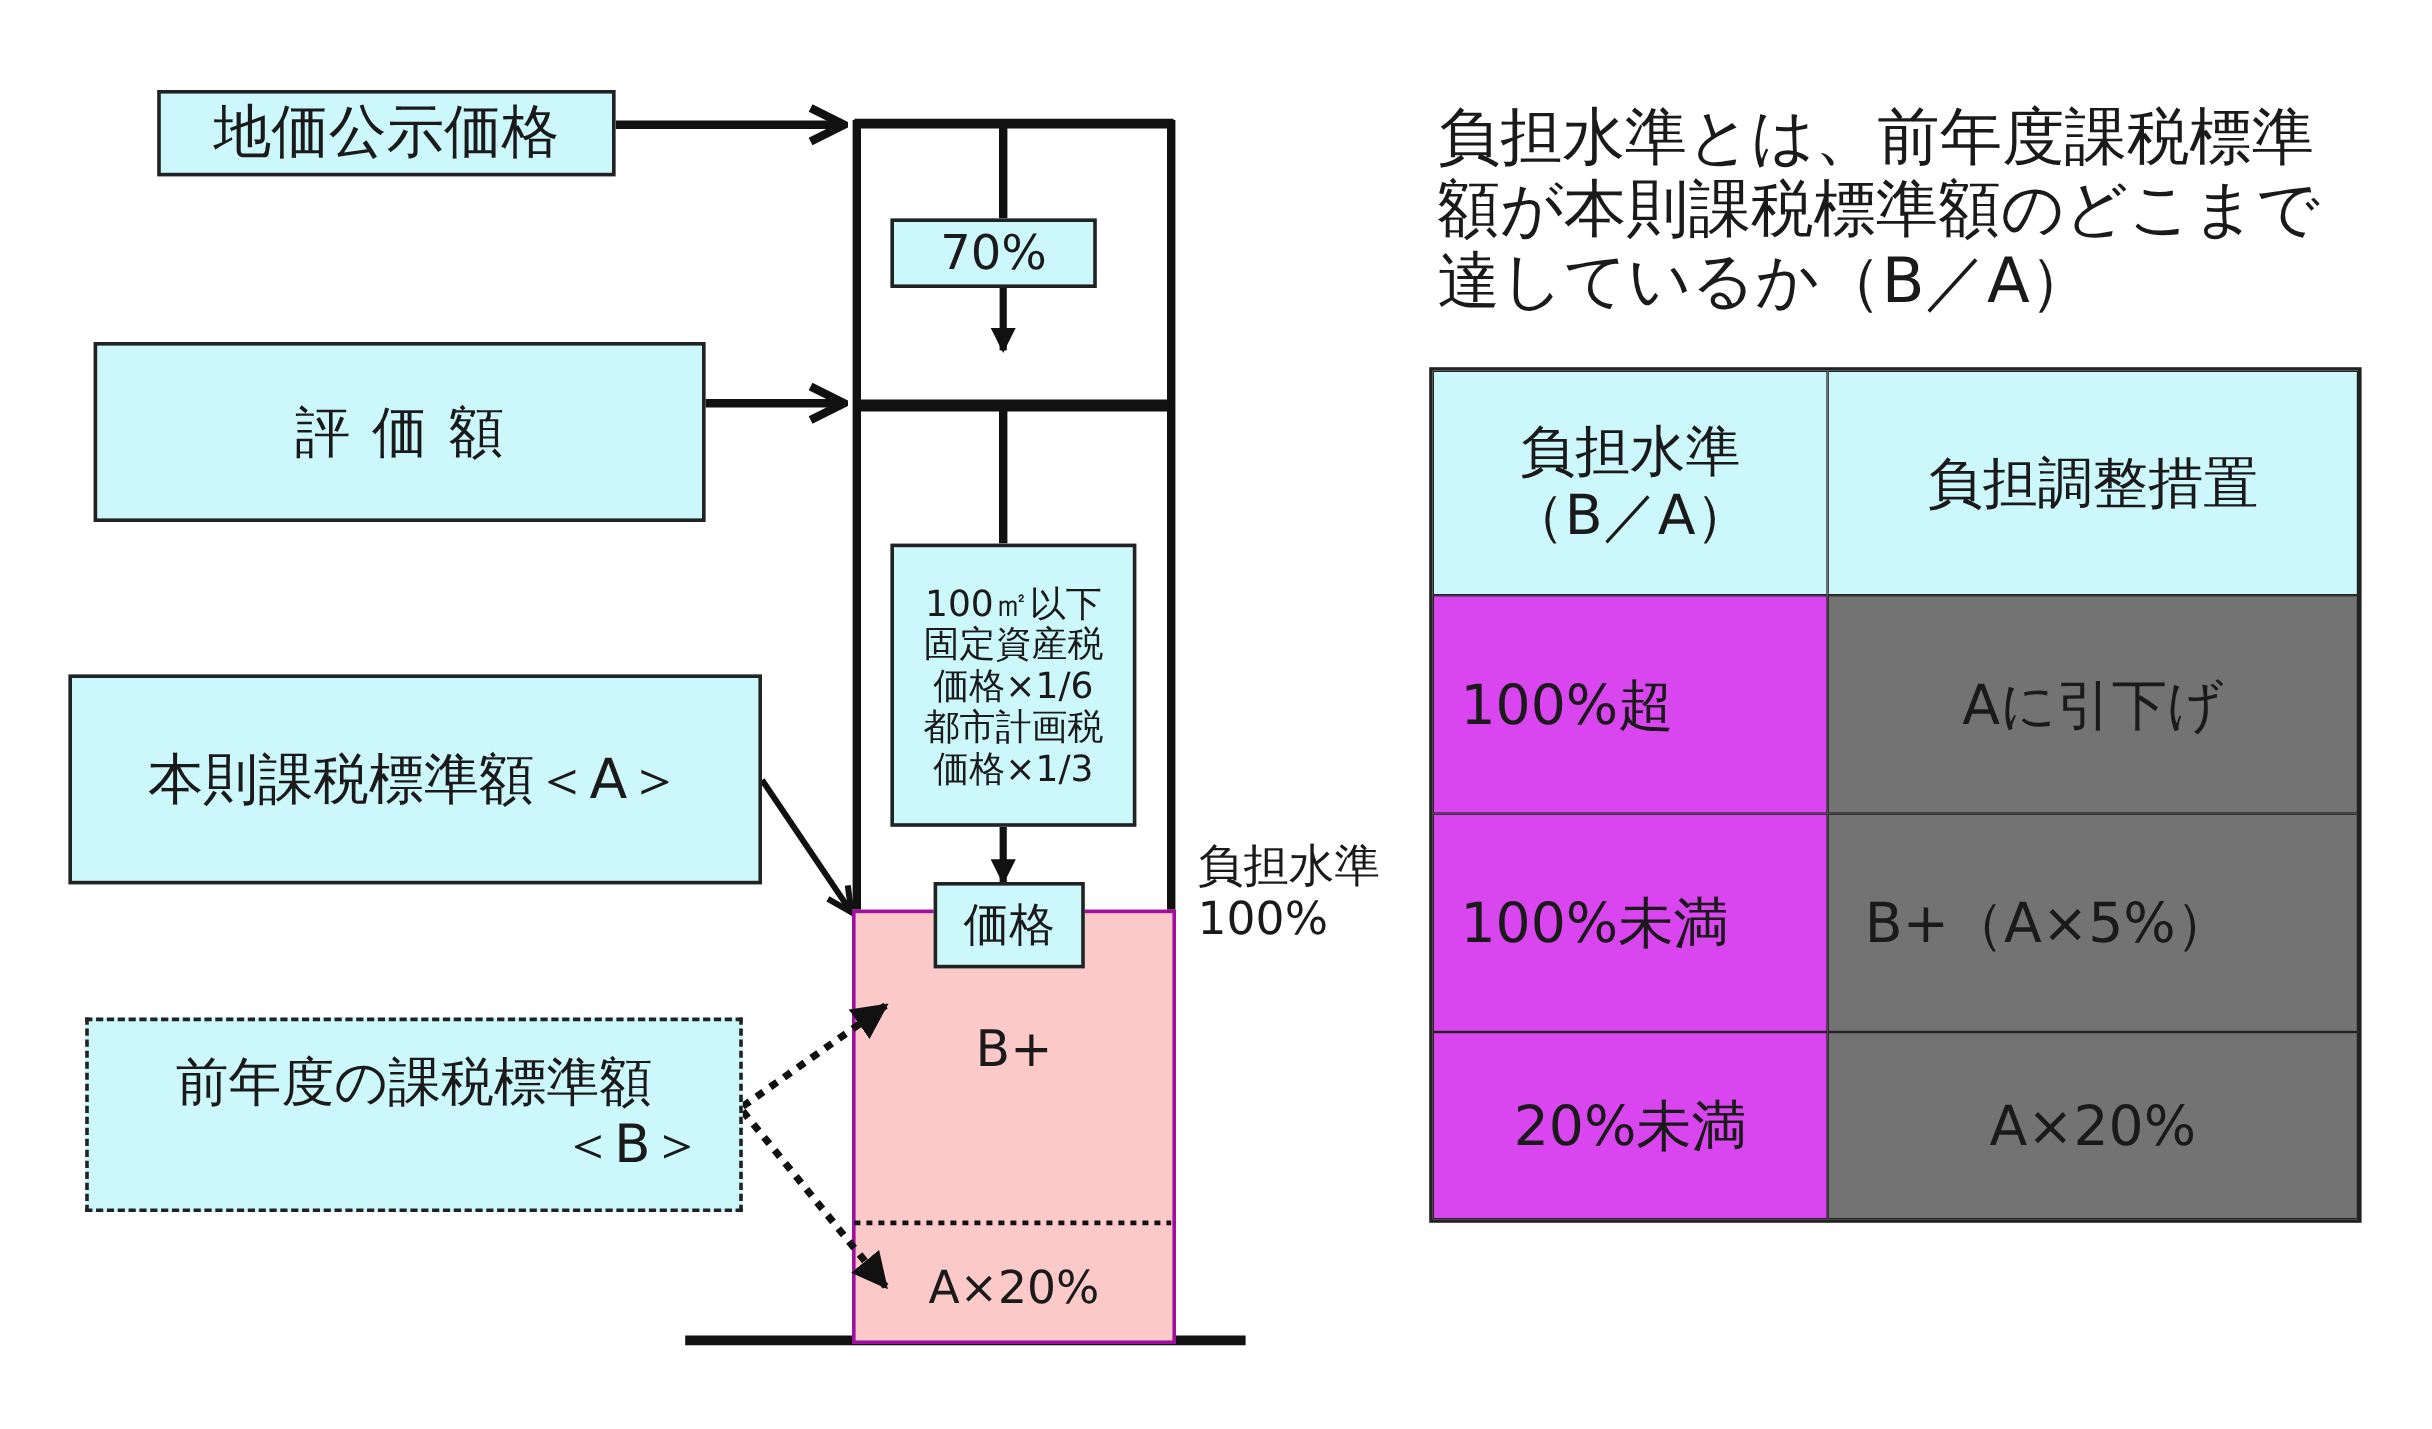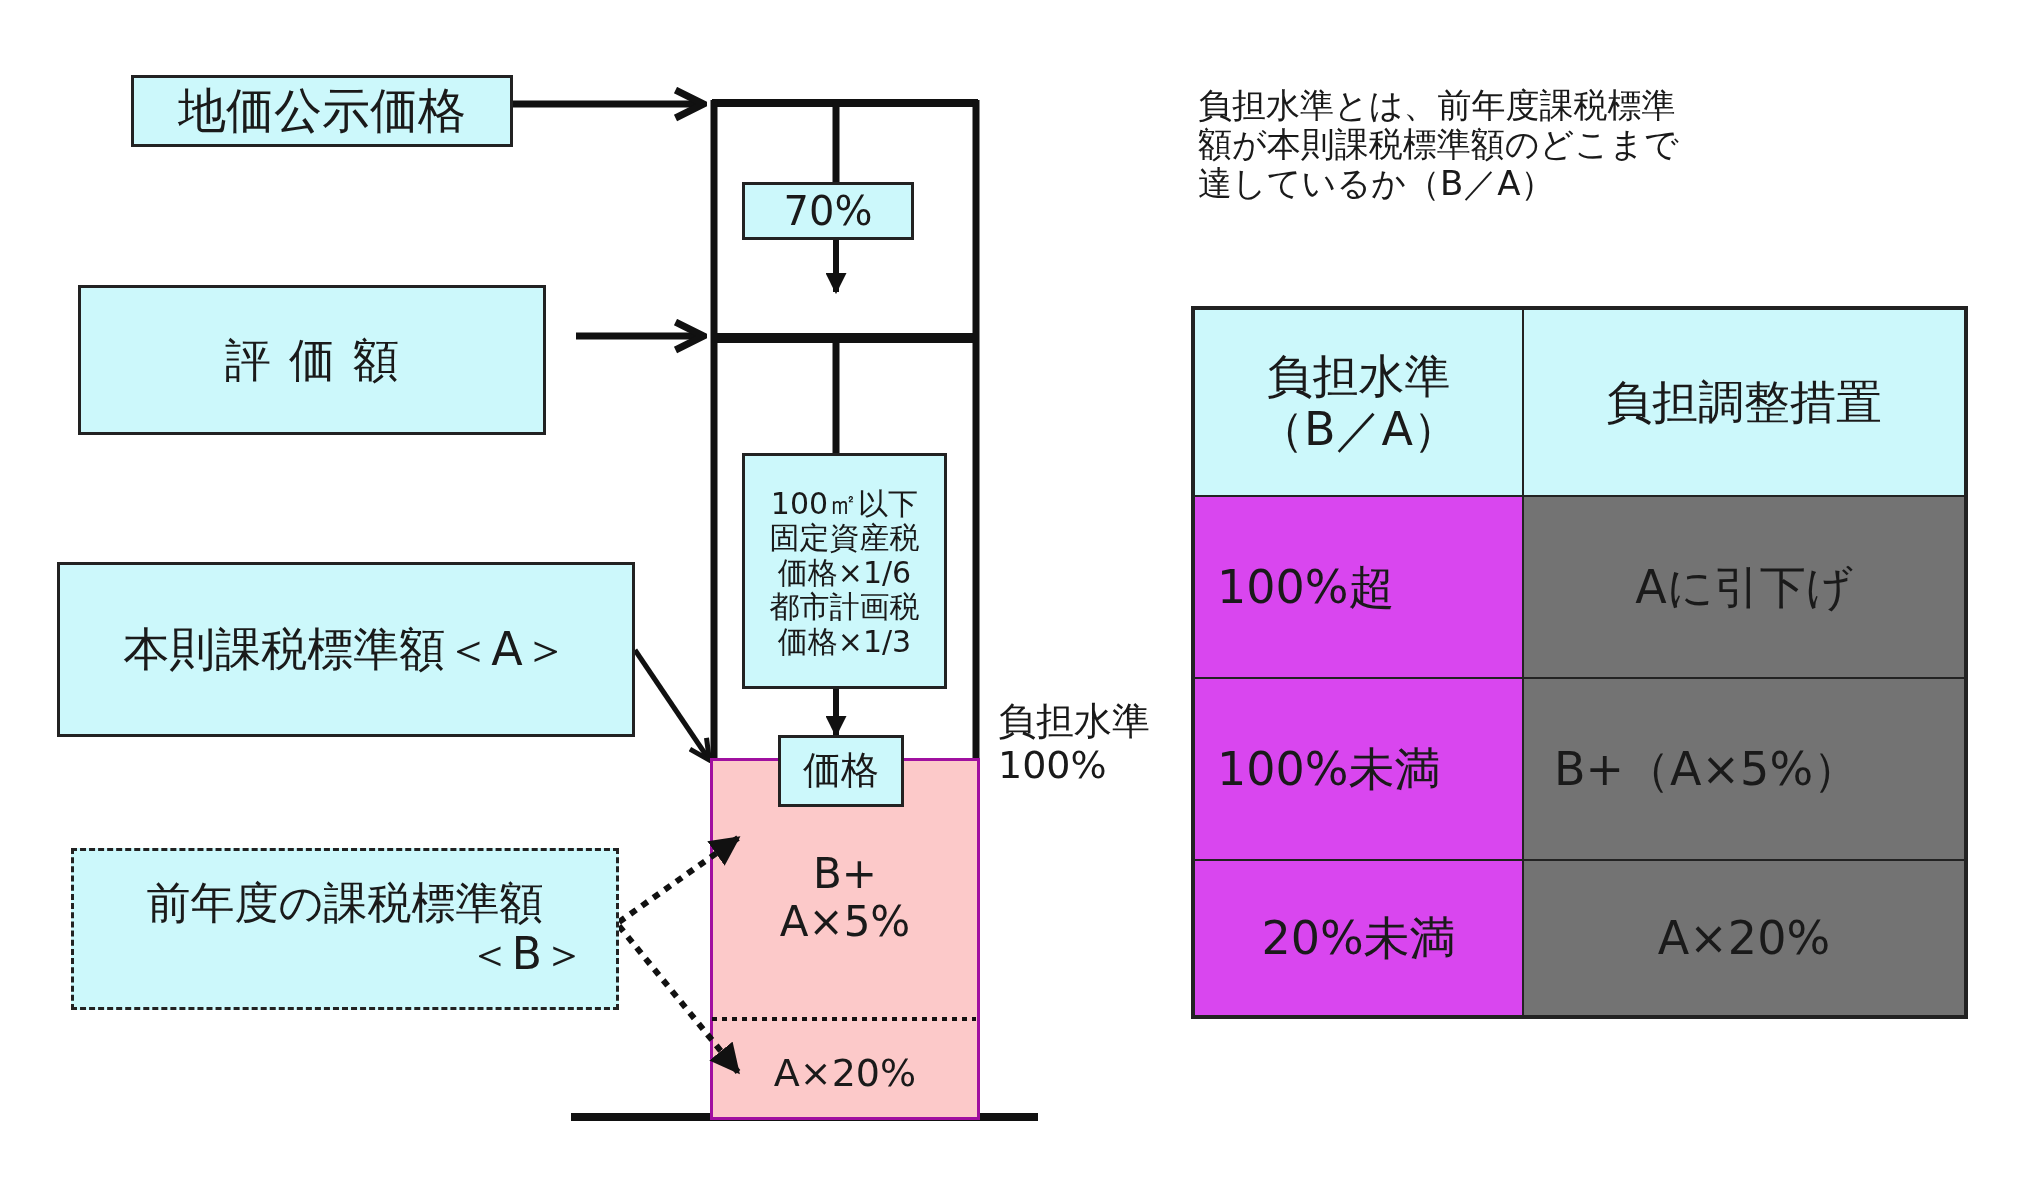--- a/index.html
+++ b/index.html
@@ -5,38 +5,38 @@
   html, body { margin: 0; padding: 0; background: #ffffff; }
   body { width: 2027px; height: 1191px; position: relative; overflow: hidden;
          font-family: "DejaVu Sans", "Liberation Sans", sans-serif; color: #1a1a1a; }
   .abs { position: absolute; box-sizing: border-box; }
   .cyan { background: #ccf8fb; border: 3px solid #222; }
   .cbox { display: flex; flex-direction: column; align-items: center; justify-content: center; text-align: center; }
   svg#lines { position: absolute; left: 0; top: 0; }
   .t { white-space: nowrap; line-height: 1.15; }
 
   #box-land { left: 131px; top: 75px; width: 382px; height: 72px; font-size: 48px; }
-  #box-valuation { left: 78px; top: 285px; width: 468px; height: 150px; gap: 48px; }
+  #box-valuation { left: 78px; top: 285px; width: 510px; height: 150px; gap: 48px; }
   #box-valuation .l1 { font-size: 46px; letter-spacing: 18px; padding-left: 18px; }
   #box-valuation .l2 { font-size: 36px; margin-top: 6px; }
   #box-a { left: 57px; top: 562px; width: 578px; height: 175px; font-size: 46px; }
   #box-b { left: 71px; top: 848px; width: 548px; height: 162px; background: #ccf8fb;
            border: 3px dashed #222; font-size: 44px; }
   #box-b .l2 { align-self: flex-end; margin-right: 30px; }
 
   #pink { left: 710px; top: 758px; width: 270px; height: 362px; background: #fcc9c9;
           border: 3px solid #a010a0; }
   #box-70 { left: 742px; top: 182px; width: 172px; height: 58px; font-size: 40px; }
   #box-note { left: 742px; top: 453px; width: 205px; height: 236px; font-size: 30px; line-height: 1.3; padding-top: 4px; }
   #box-price { left: 778px; top: 735px; width: 126px; height: 72px; font-size: 38px; }
   #pink-text1 { left: 710px; top: 850px; width: 270px; font-size: 42px; text-align: center; line-height: 1.2; }
   #pink-text2 { left: 710px; top: 1052px; width: 270px; font-size: 38px; text-align: center; }
   #level-label { left: 998px; top: 700px; font-size: 38px; line-height: 1.3; }
 
-  #explain { left: 1198px; top: 86px; font-size: 34px; line-height: 1.37; }
+  #explain { left: 1198px; top: 86px; font-size: 52px; line-height: 1.37; }
 
   #table { left: 1191px; top: 306px; width: 777px; height: 713px; border: 3px solid #222;
            display: grid; grid-template-columns: 329px 1fr; grid-template-rows: 187px 182px 182px 1fr; }
   #table .cell { border: 1.5px solid #222; display: flex; align-items: center; justify-content: center;
                  font-size: 46px; text-align: center; }
   #table .hd { background: #ccf8fb; }
   #table .lv { background: #d946ef; }
   #table .ms { background: #737373; }
   #table .lv.left { justify-content: flex-start; padding-left: 22px; }
 </style>
@@ -111,21 +111,20 @@
   <span class="t">都市計画税</span>
   <span class="t">価格×1/3</span>
 </div>
 
 <div id="box-price" class="abs cyan cbox">
   <span class="t">価格</span>
 </div>
 
 <div id="pink-text1" class="abs">
   <div class="t">B+</div>
-  <div class="t">A×5%</div>
 </div>
 
 <div id="pink-text2" class="abs t">A×20%</div>
 
 <div id="level-label" class="abs">
   <div class="t">負担水準</div>
   <div class="t">100%</div>
 </div>
 
 <div id="explain" class="abs">

